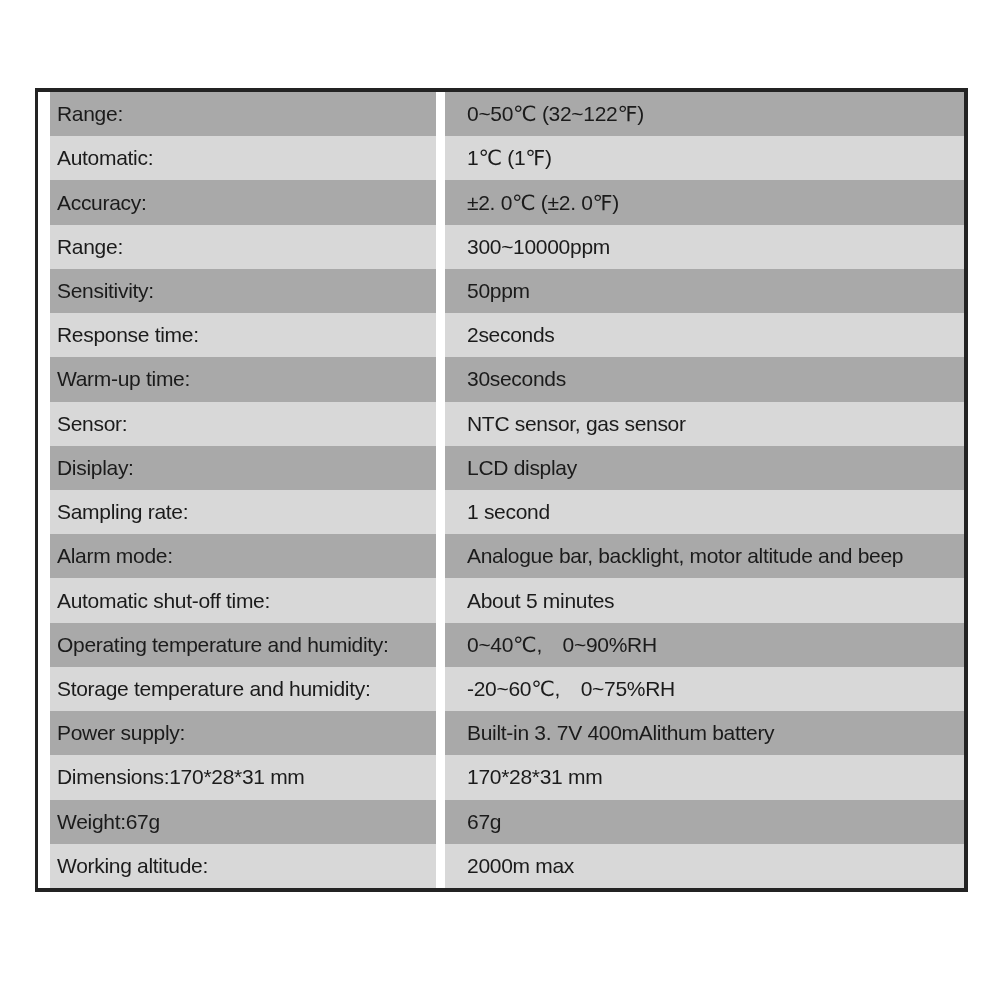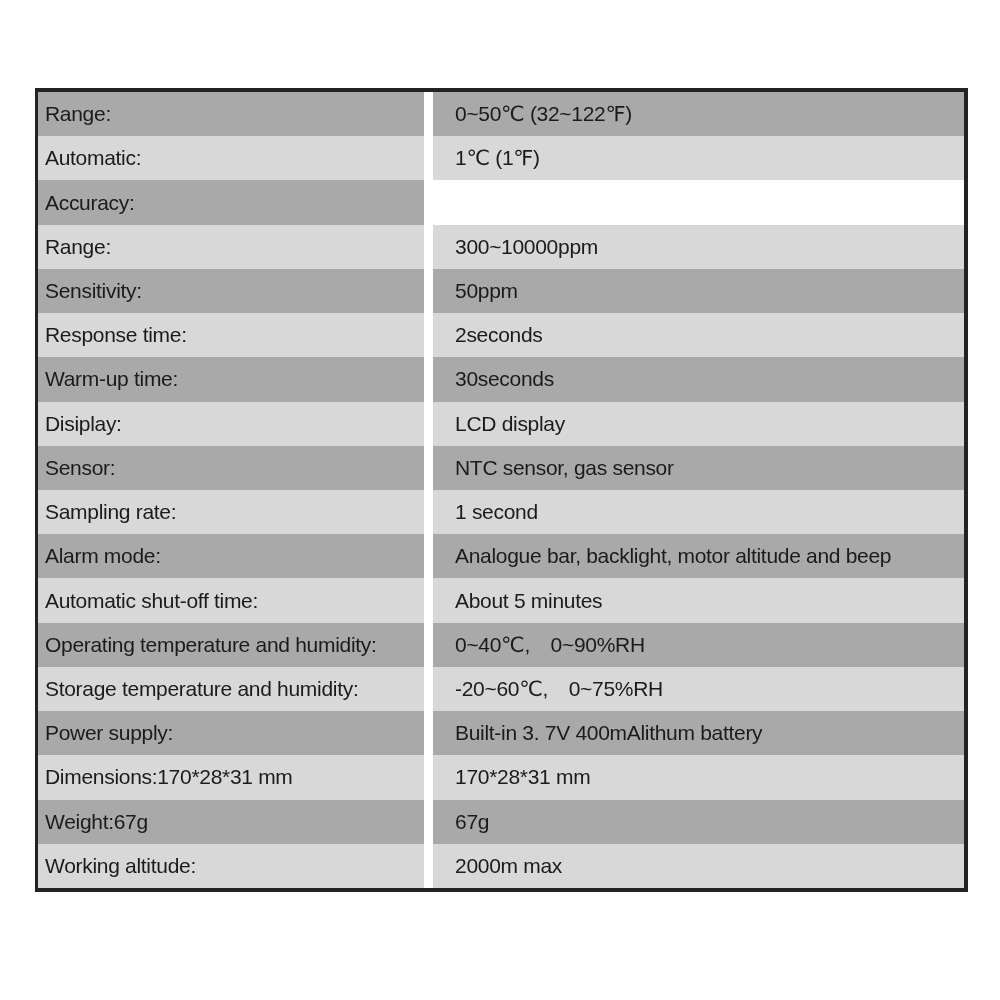--- a/index.html
+++ b/index.html
@@ -28,20 +28,21 @@
     border-color: var(--border-color, #232323);
     border-width: 4px 4px 4px 3px;
     background: #ffffff;
     display: flex;
     flex-direction: column;
   }
   .row {
     flex: 1 1 0;
     display: flex;
     min-height: 0;
+    margin-left: 12px;
   }
   .row:nth-child(odd)  .cell { background: var(--row-dark, #a9a9a9); }
   .row:nth-child(even) .cell { background: var(--row-light, #d8d8d8); }
   .cell {
     display: flex;
     align-items: center;
     box-sizing: border-box;
     font-size: 21px;
     letter-spacing: -0.3px;
     color: var(--text-color, #1b1b1b);
@@ -76,20 +77,21 @@
 
   <div class="row">
     <div class="cell label">Automatic:</div>
     <div class="col-gap"></div>
     <div class="cell value">1℃ (1℉)</div>
   </div>
 
   <div class="row">
     <div class="cell label">Accuracy:</div>
     <div class="col-gap"></div>
+    <div class="cell value">±2. 0℃ (±2. 0℉)</div>
   </div>
 
   <div class="row">
     <div class="cell label">Range:</div>
     <div class="col-gap"></div>
     <div class="cell value">300~10000ppm</div>
   </div>
 
   <div class="row">
     <div class="cell label">Sensitivity:</div>
@@ -103,29 +105,29 @@
     <div class="cell value">2seconds</div>
   </div>
 
   <div class="row">
     <div class="cell label">Warm-up time:</div>
     <div class="col-gap"></div>
     <div class="cell value">30seconds</div>
   </div>
 
   <div class="row">
+    <div class="cell label">Sensor:</div>
+    <div class="col-gap"></div>
+    <div class="cell value">NTC sensor, gas sensor</div>
+  </div>
+
+  <div class="row">
     <div class="cell label">Disiplay:</div>
     <div class="col-gap"></div>
     <div class="cell value">LCD display</div>
-  </div>
-
-  <div class="row">
-    <div class="cell label">Sensor:</div>
-    <div class="col-gap"></div>
-    <div class="cell value">NTC sensor, gas sensor</div>
   </div>
 
   <div class="row">
     <div class="cell label">Sampling rate:</div>
     <div class="col-gap"></div>
     <div class="cell value">1 second</div>
   </div>
 
   <div class="row">
     <div class="cell label">Alarm mode:</div>

